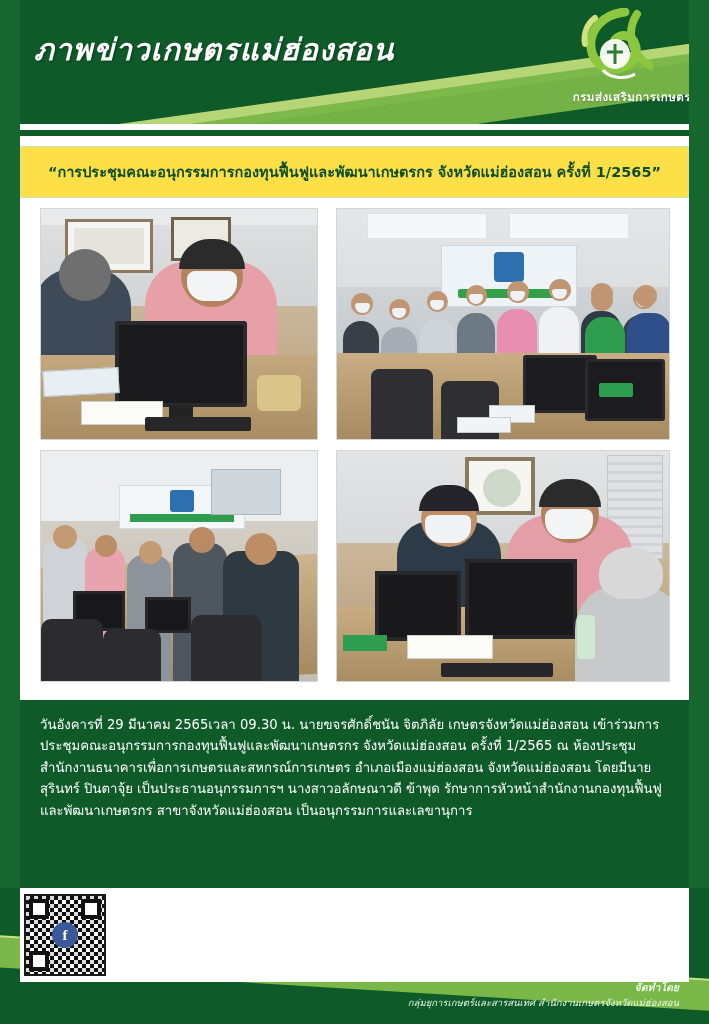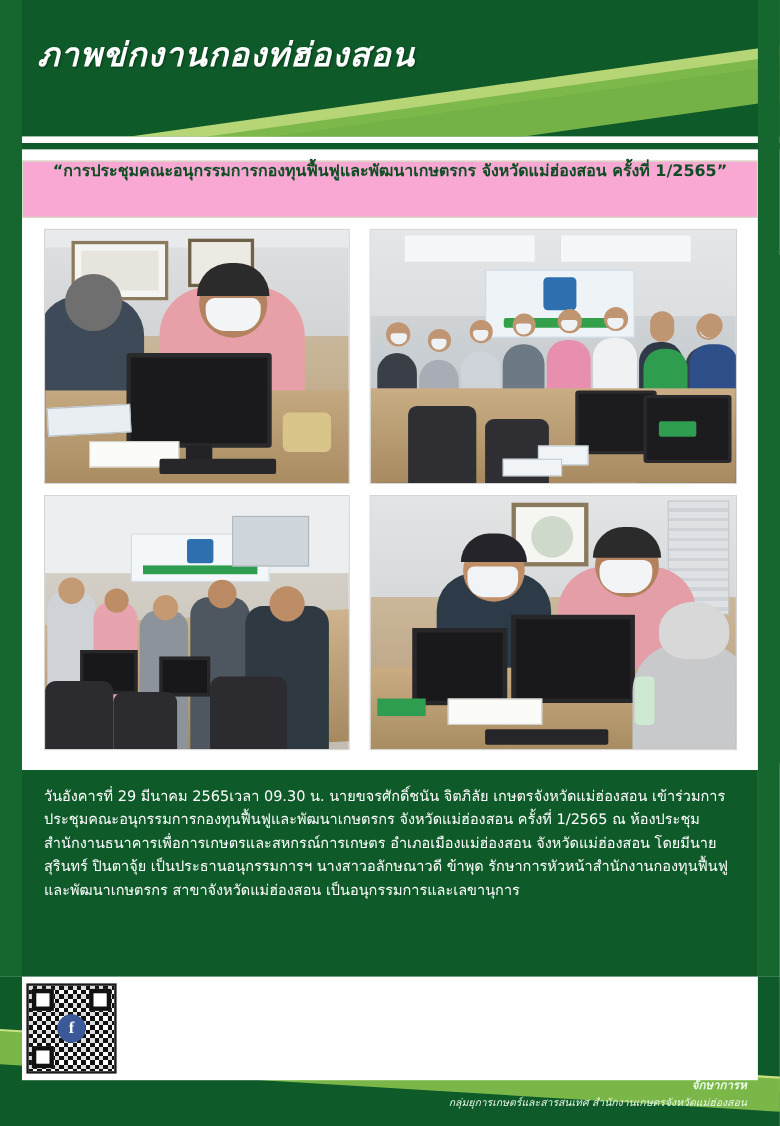--- a/index.html
+++ b/index.html
@@ -100,23 +100,24 @@
     height: 6px;
     background: #0e5a29;
   }
 
   
   .topic {
     position: absolute;
     left: 20px; right: 20px;
     top: 146px;
     height: 52px;
-    background: #f9a8d4;
+    background: #fde047;
     border: 1px solid #cfe3c2;
     display: flex;
+    align-items: center;
     justify-content: center;
   }
   .topic-text {
     color: #0d4d23;
     font-size: 14.5px;
     font-weight: bold;
     text-align: center;
     padding: 0 10px;
     line-height: 1.3;
   }
@@ -413,22 +414,33 @@
   .footer-credit .line1 { font-size: 10.5px; font-weight: bold; }
 </style>
 </head>
 <body>
 
 <div class="page">
 
   <div class="header">
     <div class="diag2"></div>
     <div class="diag1"></div>
-    <div class="header-title">ภาพข่กงานกองท่ฮ่องสอน</div>
-
+    <div class="header-title">ภาพข่าวเกษตรแม่ฮ่องสอน</div>
+
+    <div class="logo-wrap">
+      <svg class="logo-mark" viewBox="0 0 120 78">
+        <path d="M92 4 C70 6 56 22 58 40 C60 56 74 64 88 60 C100 57 106 46 102 36 C99 28 90 25 84 30 C79 34 80 42 86 44" fill="none" stroke="#8dc63f" stroke-width="9" stroke-linecap="round"></path>
+        <path d="M104 6 C96 18 96 34 104 46 C110 55 118 58 118 58" fill="none" stroke="#8dc63f" stroke-width="8" stroke-linecap="round"></path>
+        <path d="M62 10 C54 16 50 26 52 36" fill="none" stroke="#cfe27f" stroke-width="6" stroke-linecap="round"></path>
+        <circle cx="82" cy="46" r="15" fill="#ffffff" opacity=".92"></circle>
+        <path d="M82 36 L82 56 M74 44 L90 44" stroke="#2e7d32" stroke-width="3"></path>
+        <path d="M70 62 C76 70 92 72 102 66" fill="none" stroke="#ffffff" stroke-width="3"></path>
+      </svg>
+      <div class="logo-caption">กรมส่งเสริมการเกษตร</div>
+    </div>
   </div>
   <div class="header-band2"></div>
   <div class="header-band" style="top:136px;height:10px;"></div>
 
   <div class="edge-left"></div>
   <div class="edge-right"></div>
 
   <div class="topic">
     <div class="topic-text">“การประชุมคณะอนุกรรมการกองทุนฟื้นฟูและพัฒนาเกษตรกร จังหวัดแม่ฮ่องสอน ครั้งที่ 1/2565”</div>
   </div>
@@ -572,18 +584,18 @@
     <div class="qr-row">
       <div class="qr qr1">
         <span class="finder f1"></span>
         <span class="finder f2"></span>
         <span class="finder f3"></span>
         <span class="center-badge">f</span>
       </div>
     </div>
 
     <div class="footer-credit">
-      <div class="line1">จักษาการห</div>
+      <div class="line1">จัดทำโดย</div>
       <div class="line2">กลุ่มยุการเกษตร์และสารสนเทศ สำนักงานเกษตรจังหวัดแม่ฮ่องสอน</div>
     </div>
   </div>
 
 </div>
 
 </body></html>

